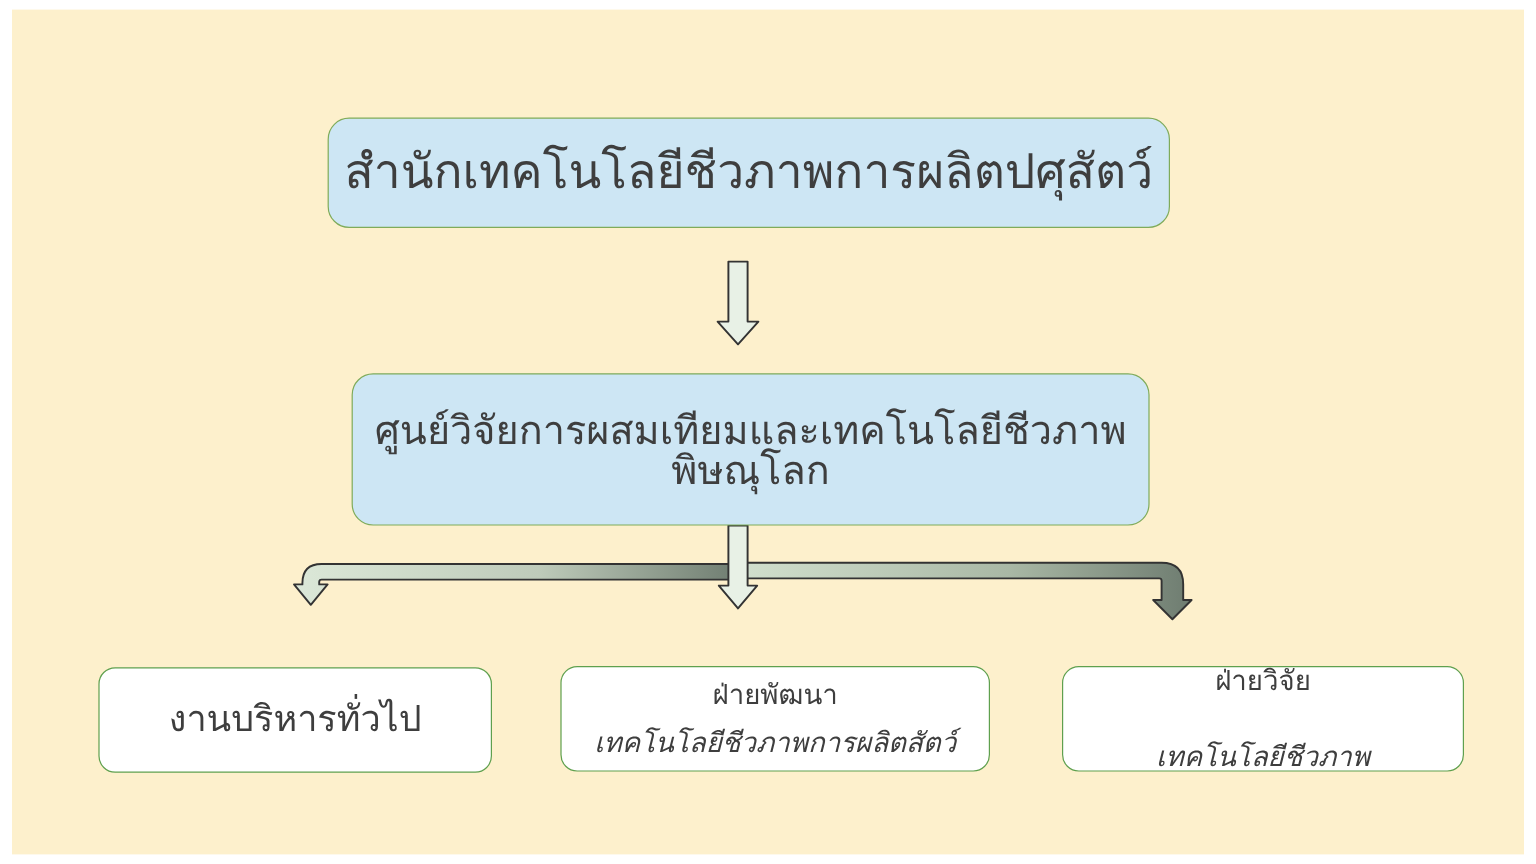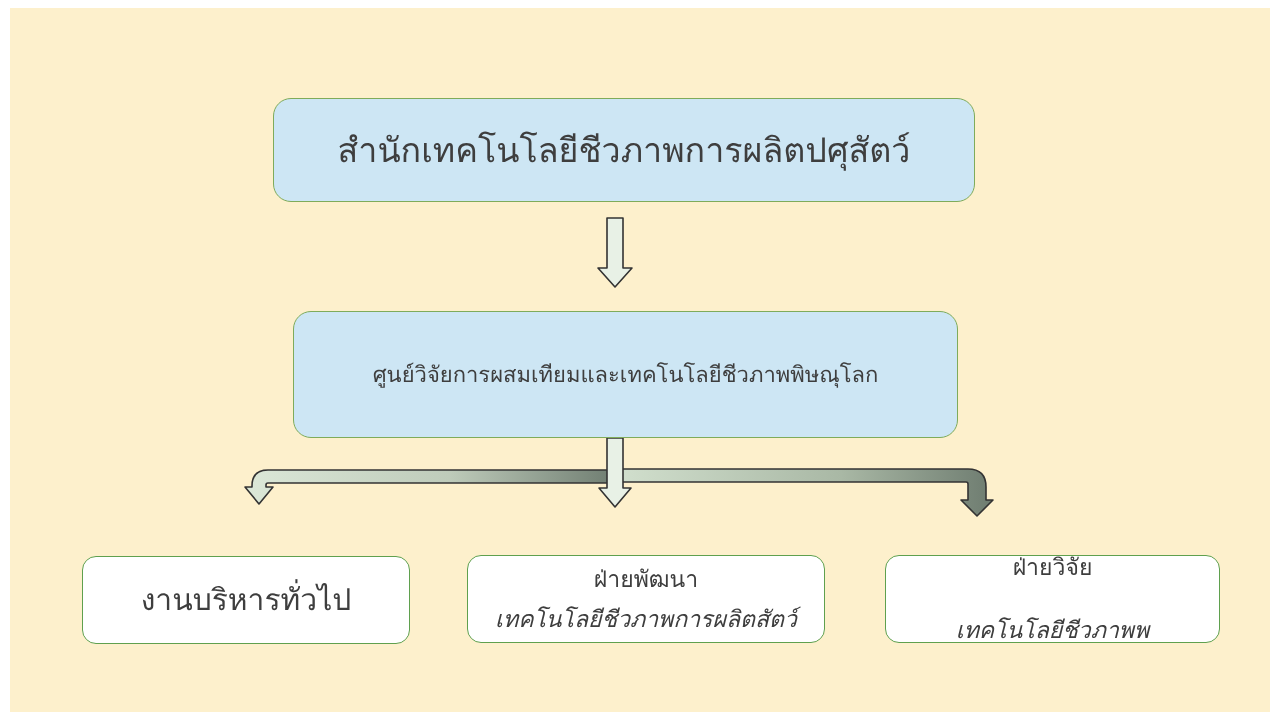--- a/index.html
+++ b/index.html
@@ -36,22 +36,22 @@
   .node--primary {
     background: #CDE6F4;
     border: 1px solid #7FAB5A;
     border-radius: 18px;
   }
   .node--child {
     background: #FFFFFF;
     border: 1px solid #5FA04E;
     border-radius: 14px;
   }
-  .node--root    { left: 263px; top: 90px;  width: 702px; height: 104px; font-size: 34px; }
-  .node--center  { left: 283px; top: 303px; width: 665px; height: 127px; font-size: 22px; }
+  .node--root    { left: 263px; top: 90px;  width: 702px; height: 92px; font-size: 40px; }
+  .node--center  { left: 283px; top: 303px; width: 665px; height: 127px; font-size: 33px; }
   .node--child-1 { left: 72px;  top: 548px; width: 328px; height: 88px;  font-size: 30px; }
   .node--child-2 { left: 457px; top: 547px; width: 358px; height: 88px;  font-size: 23px; }
   .node--child-3 { left: 875px; top: 547px; width: 335px; height: 88px;  font-size: 23px; justify-content: space-between; }
   .node .line { display: block; line-height: 1.0; }
   .node--child-2 .line + .line,
   .node--child-3 .line + .line { margin-top: 17px; font-style: italic; }
   .arrows {
     position: absolute;
     left: 0;
     top: 0;
@@ -101,17 +101,17 @@
       <span class="line">งานบริหารทั่วไป</span>
     </div>
 
     <div class="node node--child node--child-2">
       <span class="line">ฝ่ายพัฒนา</span>
       <span class="line">เทคโนโลยีชีวภาพการผลิตสัตว์</span>
     </div>
 
     <div class="node node--child node--child-3">
       <span class="line">ฝ่ายวิจัย</span>
-      <span class="line">เทคโนโลยีชีวภาพพ</span>
+      <span class="line">เทคโนโลยีชีวภาพ</span>
     </div>
 
   </div>
 </div>
 
 </body></html>

